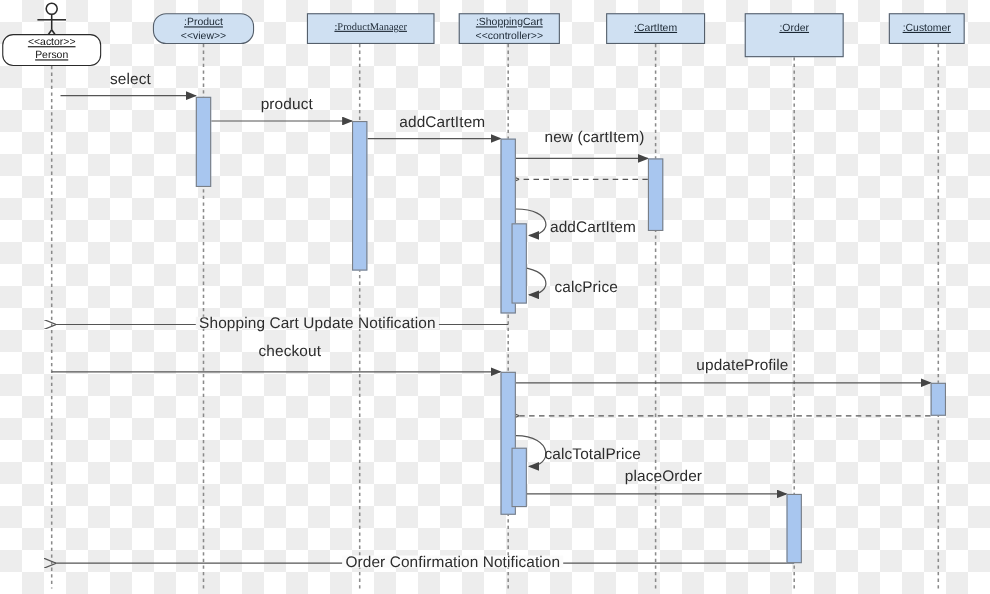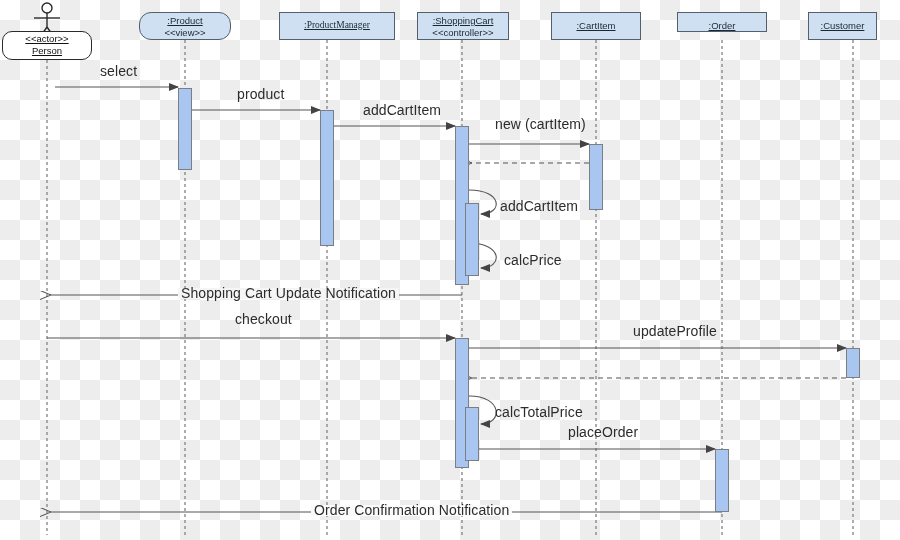--- a/index.html
+++ b/index.html
@@ -169,21 +169,21 @@
 
   <div class="head-box" style="left:417px; top:12px; width:92px; height:28px;">
     <span class="nm">:ShoppingCart</span>
     <span class="st">&lt;&lt;controller&gt;&gt;</span>
   </div>
 
   <div class="head-box" style="left:551px; top:12px; width:90px; height:28px; padding-top:7px;">
     <span class="nm">:CartItem</span>
   </div>
 
-  <div class="head-box" style="left:677px; top:12px; width:90px; height:20px; padding-top:7px;">
+  <div class="head-box" style="left:677px; top:12px; width:90px; height:40px; padding-top:7px;">
     <span class="nm">:Order</span>
   </div>
 
   <div class="head-box" style="left:808px; top:12px; width:69px; height:28px; padding-top:7px;">
     <span class="nm">:Customer</span>
   </div>
 
   <div class="msg-label" style="left:100px; top:66px;">select</div>
   <div class="msg-label" style="left:237px; top:89px;">product</div>
   <div class="msg-label" style="left:363px; top:105px;">addCartItem</div>

